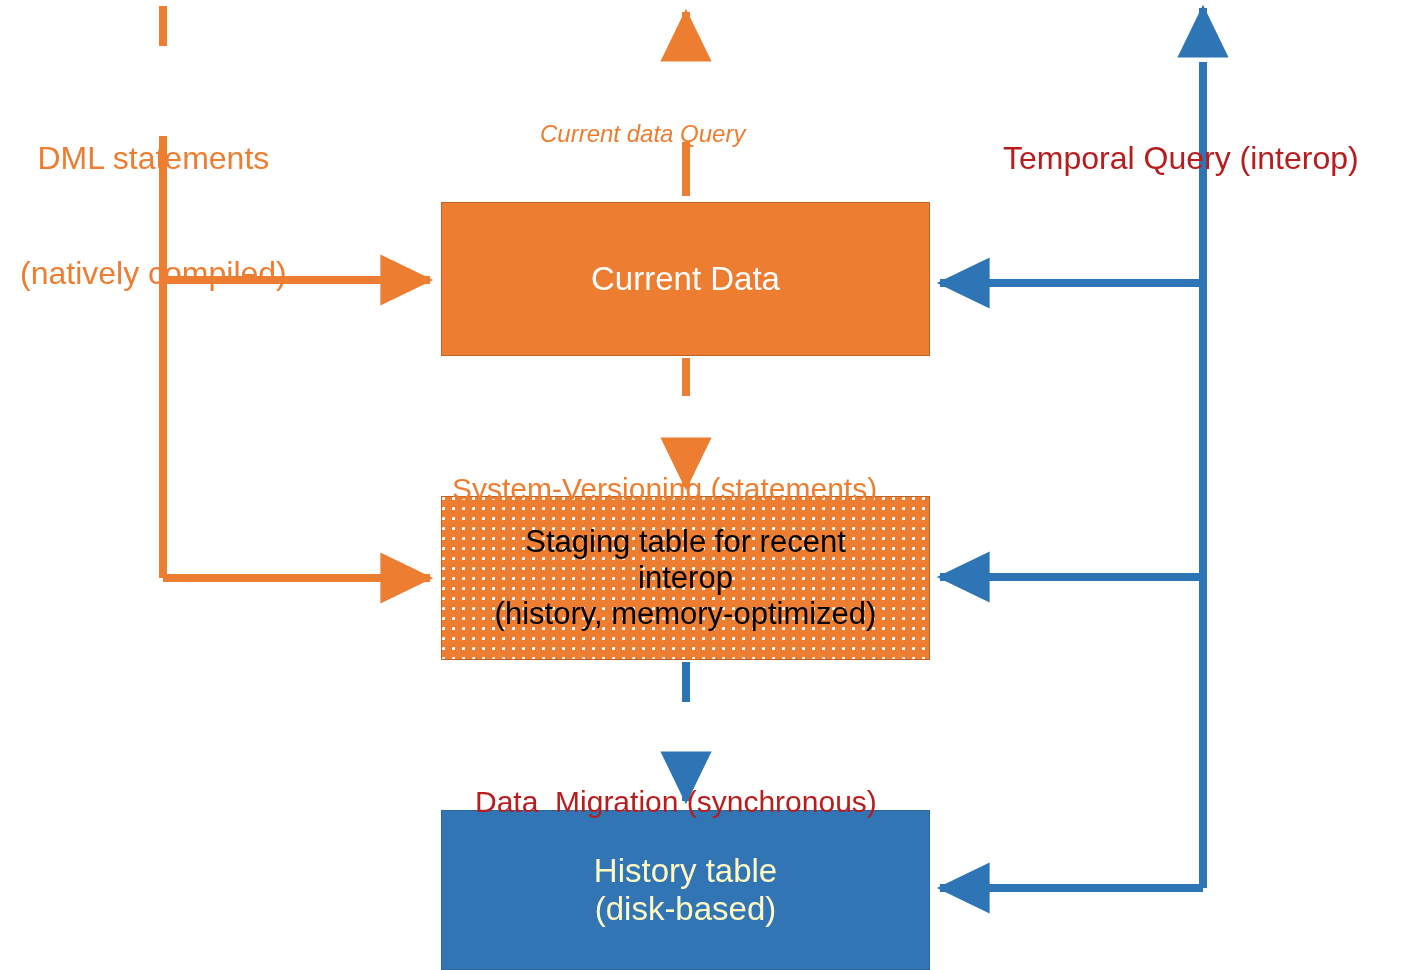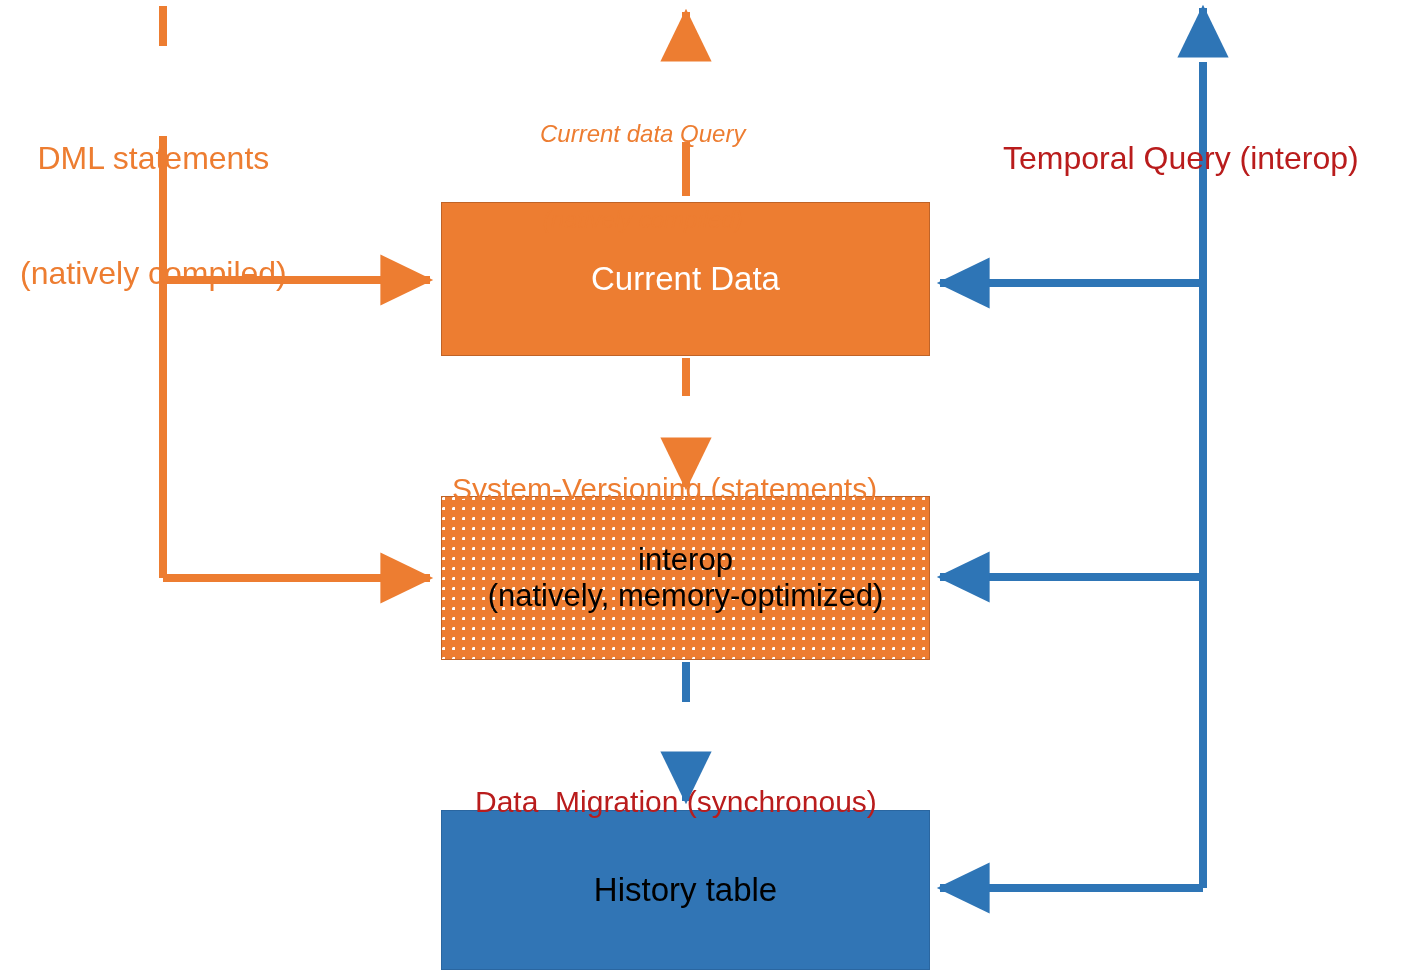--- a/index.html
+++ b/index.html
@@ -73,21 +73,21 @@
   }
   .box-staging .lines { position: relative; z-index: 1; }
 
   .box-history {
     left: 441px;
     top: 810px;
     width: 489px;
     height: 160px;
     background: #3175B5;
     border: 1px solid #2A66A0;
-    color: #000000;
+    color: #fef9c3;
     font-size: 33px;
   }
 
   
   .label {
     position: absolute;
     line-height: 1.2;
     white-space: pre;
     z-index: 4;
     text-align: center;
@@ -202,24 +202,26 @@
 
   <div class="box box-current">
     <div class="lines">
       <div>Current Data</div>
     </div>
   </div>
 
   <div class="box box-staging">
     <div class="dots"></div>
     <div class="lines">
+      <div>Staging table for recent</div>
       <div>interop</div>
-      <div>(natively, memory-optimized)</div>
+      <div>(history, memory-optimized)</div>
     </div>
   </div>
 
   <div class="box box-history">
     <div class="lines">
       <div>History table</div>
+      <div>(disk-based)</div>
     </div>
   </div>
 
 </div>
 
 </body></html>

